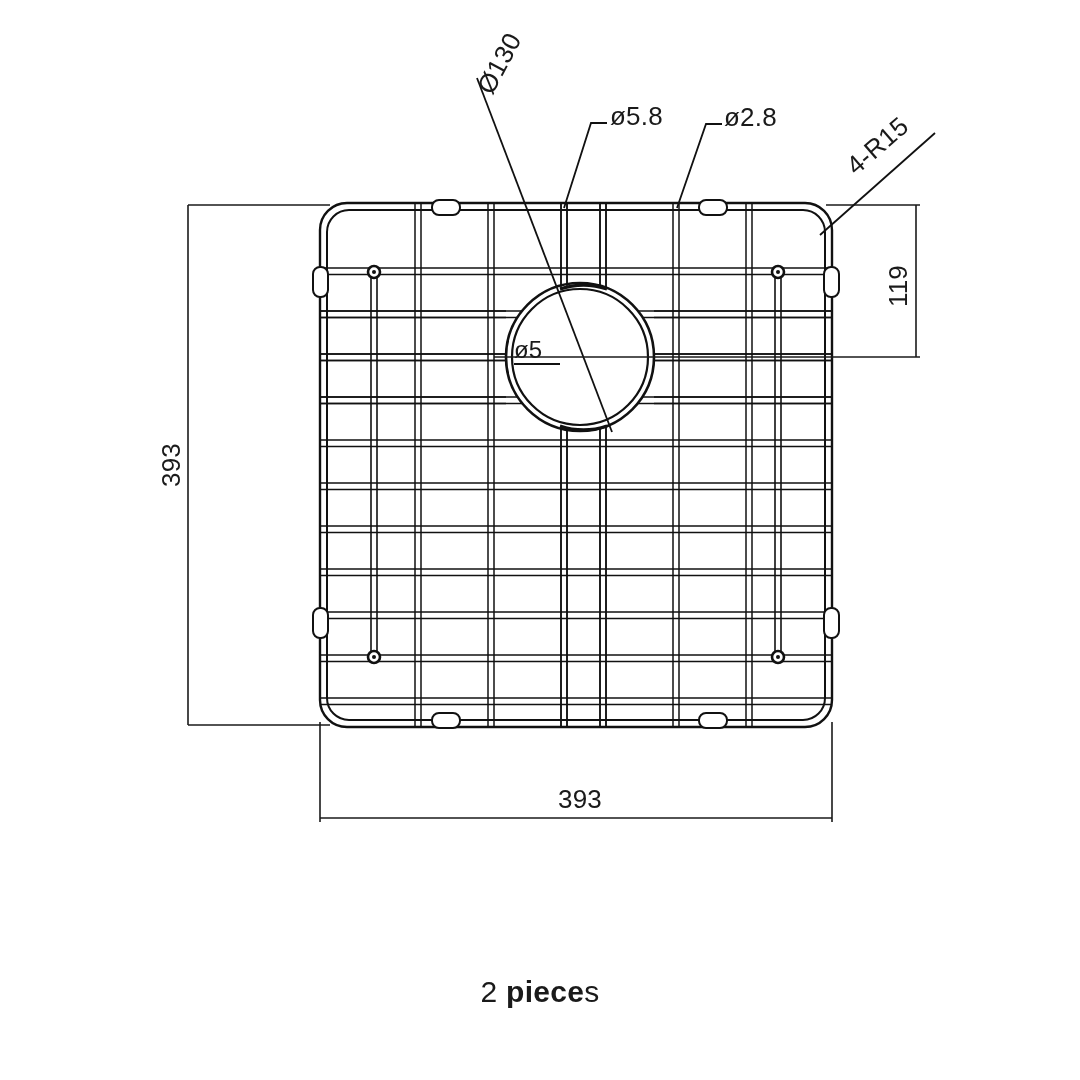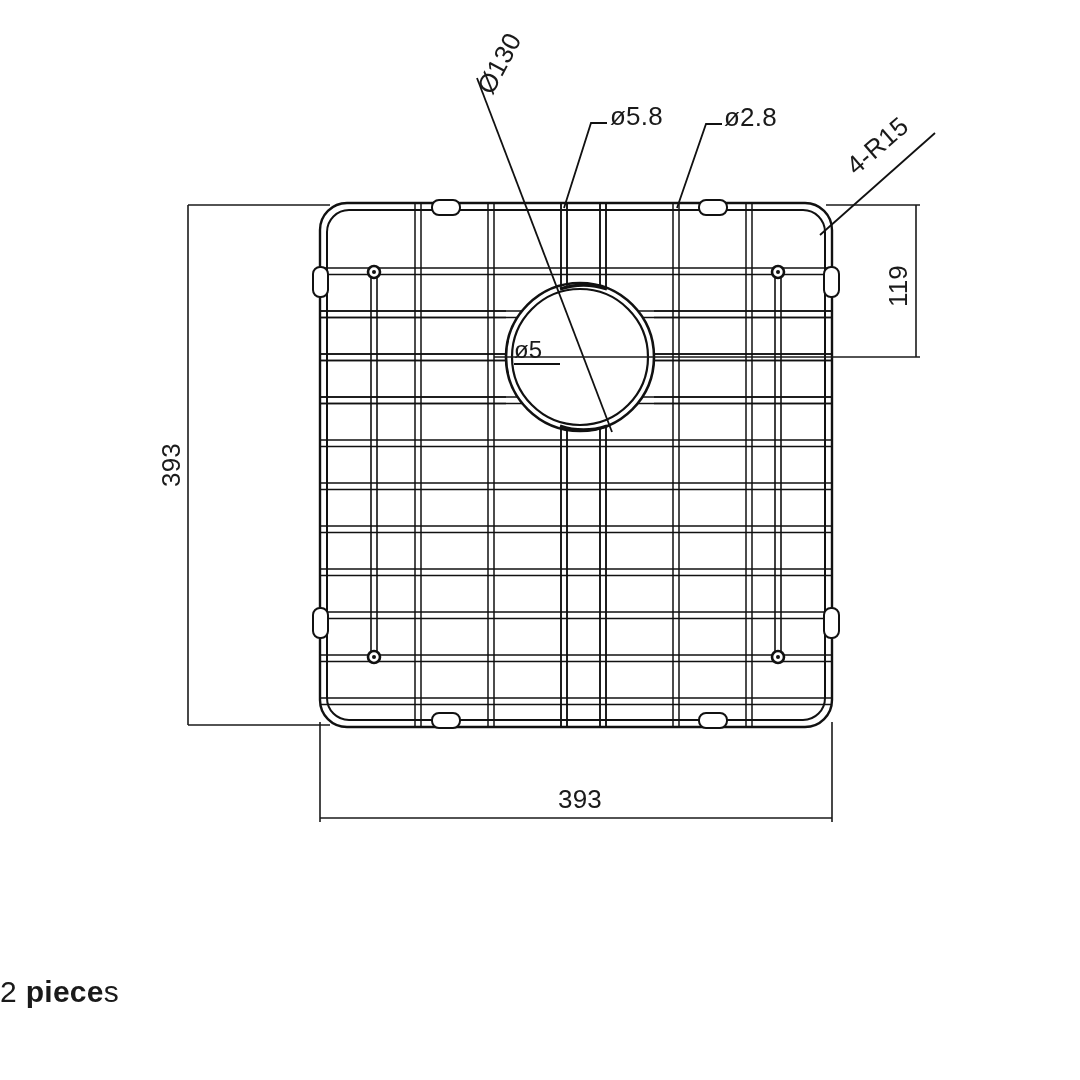--- a/index.html
+++ b/index.html
@@ -35,20 +35,21 @@
   .dim-text-sm {
     font-family: "Liberation Sans", sans-serif;
     font-size: 24px;
     fill: #1a1a1a;
   }
   .caption {
     position: absolute;
     left: 0;
     top: 975px;
     width: 1080px;
+    text-align: center;
     font-family: "Liberation Sans", sans-serif;
     font-size: 30px;
     color: #1a1a1a;
     letter-spacing: 0.3px;
   }
   .caption .cap-bold {
     font-weight: bold;
   }
   .dimline    { stroke:#1a1a1a; fill:none; stroke-width:1.6; }
   .leader     { stroke:#111; fill:none; stroke-width:1.8; }

